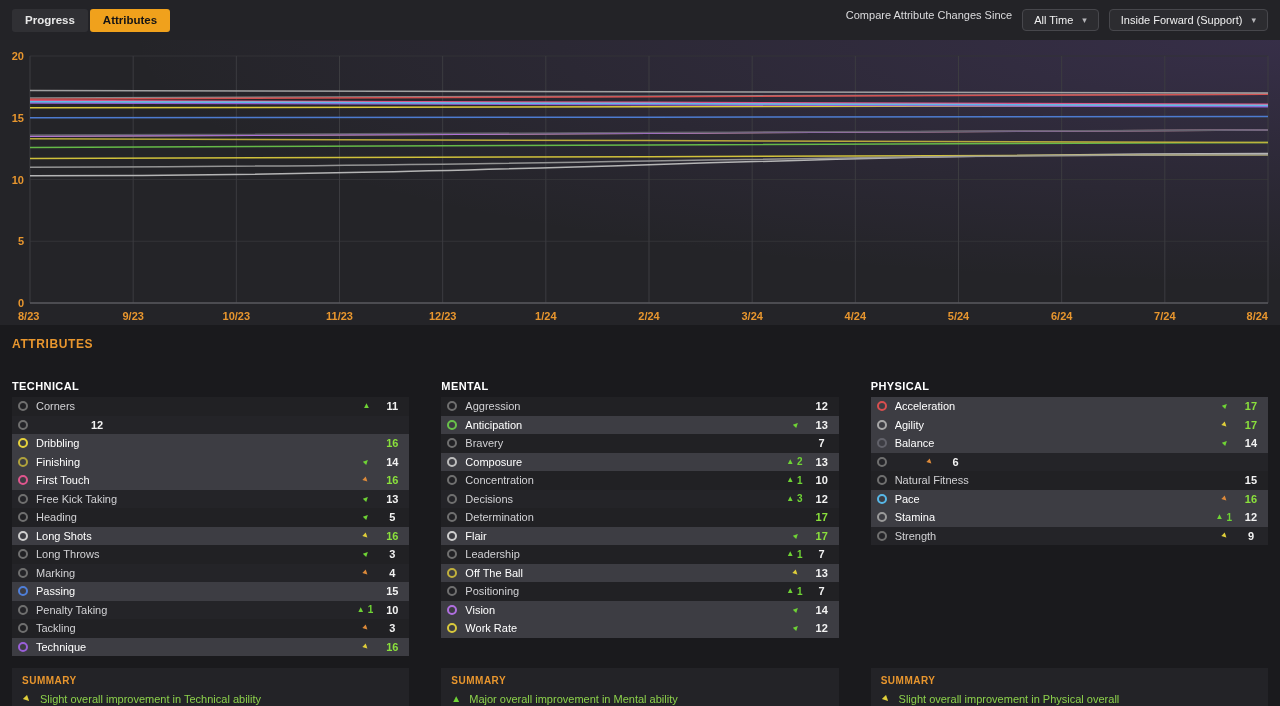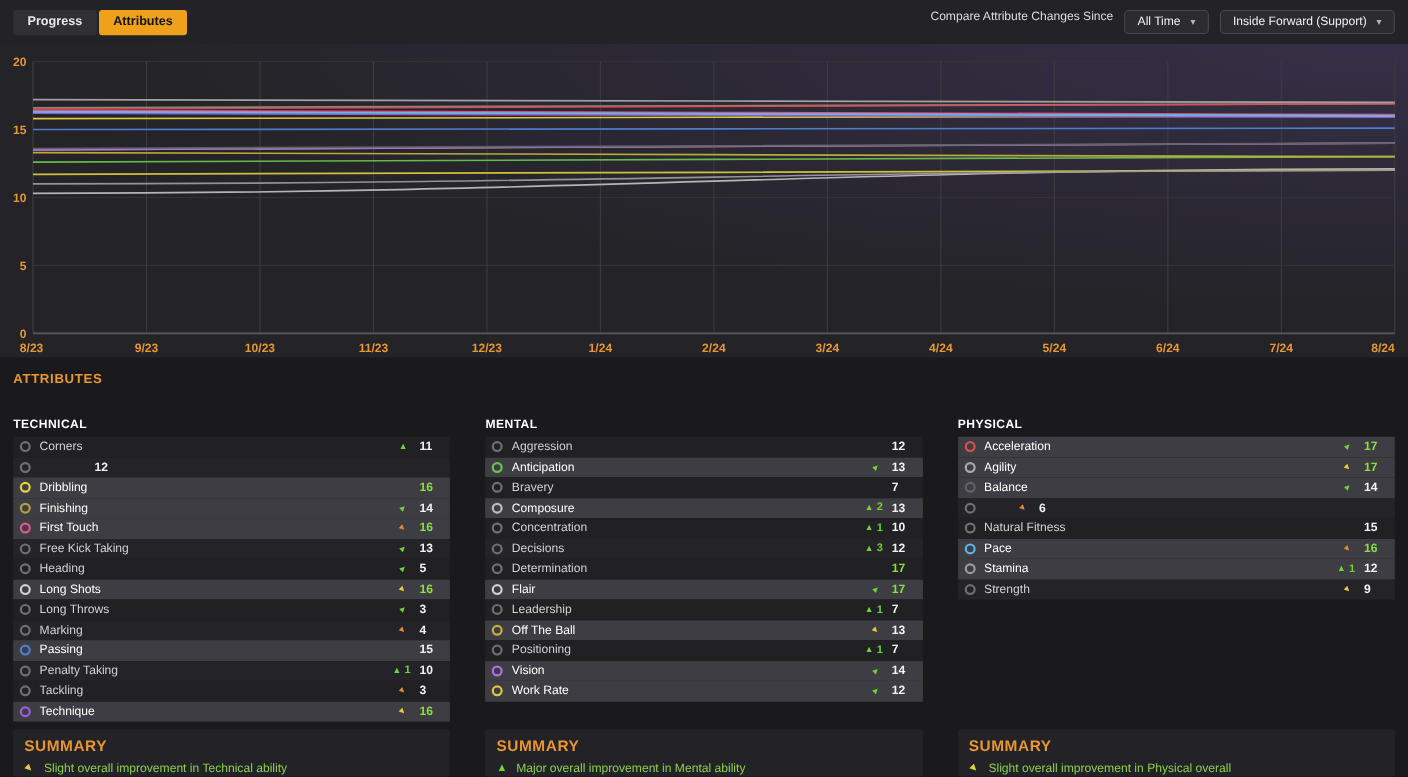--- a/index.html
+++ b/index.html
@@ -33,23 +33,23 @@
   .rows .attr-row:nth-child(even) { background:#242428; }
   .attr-row.hl, .rows .attr-row.hl:nth-child(even) { background:#3d3d43; }
   .attr-icon { width:10px; height:10px; border-radius:50%; border:2px solid #6f6f6f; margin-right:8px; flex:none; }
   .attr-name { flex:1; color:#d2d2d5; white-space:nowrap; overflow:hidden; }
   .hl .attr-name { color:#ffffff; }
   .attr-change { display:flex; align-items:center; justify-content:flex-end; gap:3px; width:42px; margin-right:8px; flex:none; }
   .arr { display:inline-block; font-size:8px; line-height:1; }
   .arr.diag-up { transform:rotate(45deg); }
   .arr.diag-down { transform:rotate(-45deg); }
   .delta { font-size:10px; font-weight:bold; color:#6fd435; }
-  .attr-value { width:22px; text-align:left; font-weight:bold; color:#f2f2f2; flex:none; }
+  .attr-value { width:22px; text-align:center; font-weight:bold; color:#f2f2f2; flex:none; }
   .summary-box { margin-top:auto; background:#232327; padding:7px 10px 9px; }
-  .summary-title { color:#e8962e; font-size:14px; font-weight:bold; letter-spacing:.5px; margin-bottom:7px; }
+  .summary-title { color:#e8962e; font-size:10px; font-weight:bold; letter-spacing:.5px; margin-bottom:7px; }
   .summary-line { display:flex; align-items:center; gap:8px; }
   .summary-line .arr { font-size:10px; }
   .summary-text { font-size:11px; color:#8cd14b; }
 </style>
 </head>
 <body>
 
 <div class="upper">
   <div class="topbar">
     <div class="tabs">

